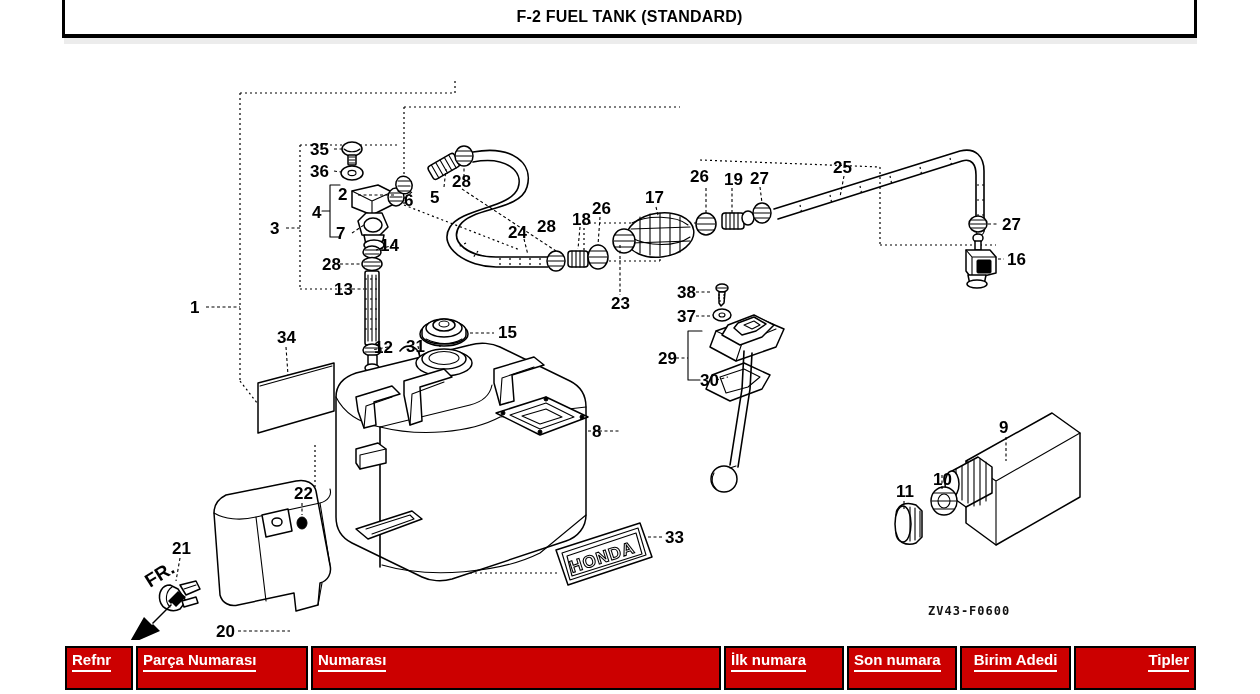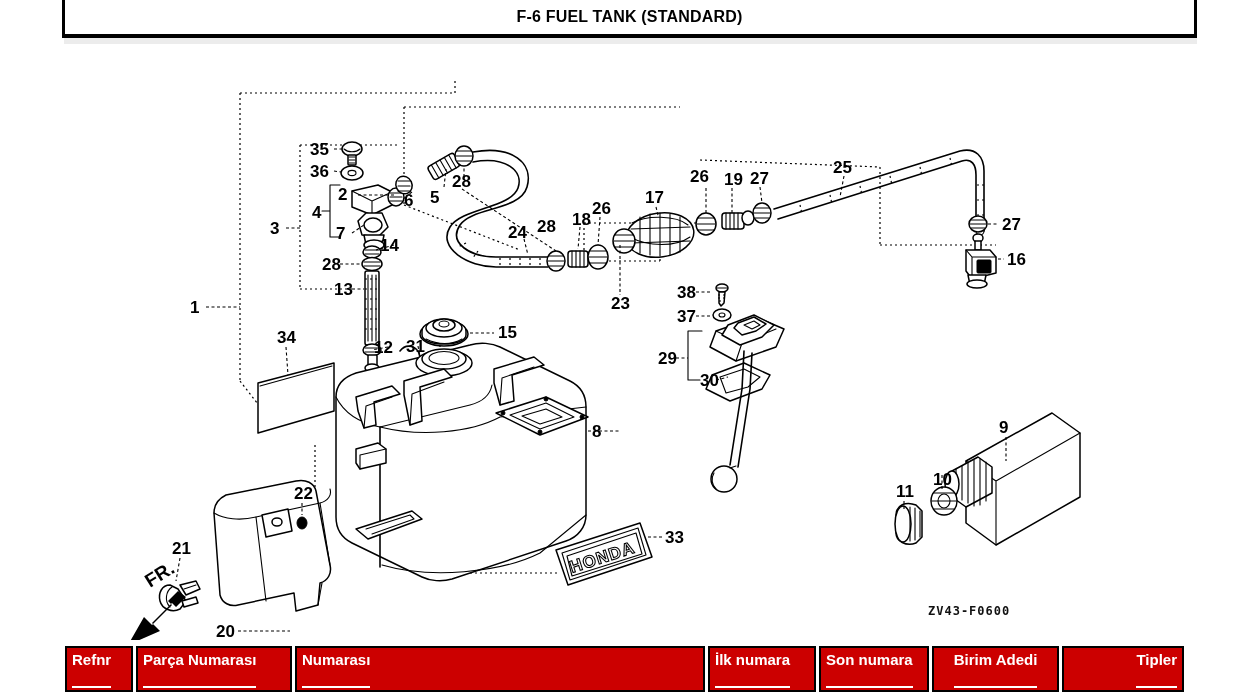--- a/index.html
+++ b/index.html
@@ -67,35 +67,35 @@
     padding:3px 5px 2px 5px;
     vertical-align:top;
     height:44px;
     box-sizing:border-box;
     overflow:hidden;
   }
   th .u{
     display:inline-block;
     border-bottom:2px solid #ffffff;
     line-height:1.18;
-    padding-bottom:17px;
+    padding-bottom:1px;
   }
   .al-l{text-align:left;}
   .al-c{text-align:center;}
   .al-r{text-align:right;}
 </style>
 </head>
 <body>
 
 <div class="page">
 
   <div class="header-band">
     <div class="header-shadow"></div>
     <div class="header-box">
-      <div class="header-title">F-6 FUEL TANK (STANDARD)</div>
+      <div class="header-title">F-2 FUEL TANK (STANDARD)</div>
     </div>
   </div>
 
   <div class="diagram">
     <svg width="1260" height="595" viewBox="0 0 1260 595" xmlns="http://www.w3.org/2000/svg">
       <defs>
         <style>
           .ln{fill:none;stroke:#000;stroke-width:1.6;stroke-linecap:round;stroke-linejoin:round;}
           .lnt{fill:none;stroke:#000;stroke-width:1.1;stroke-linecap:round;stroke-linejoin:round;}
           .lnh{fill:none;stroke:#000;stroke-width:2.3;stroke-linecap:round;stroke-linejoin:round;}
@@ -511,24 +511,24 @@
     </svg>
 
     <div class="code-label">ZV43-F0600</div>
   </div>
 
   <div class="table-wrap">
     <table class="parts">
       <thead>
         <tr>
           <th class="al-l" style="width:68px"><span class="u">Refnr</span></th>
-          <th class="al-l" style="width:156px"><span class="u">Parça Numarası</span></th>
+          <th class="al-l" style="width:172px"><span class="u">Parça Numarası</span></th>
           <th class="al-l" style="width:410px"><span class="u">Numarası</span></th>
-          <th class="al-l" style="width:108px"><span class="u">İlk numara</span></th>
+          <th class="al-l" style="width:120px"><span class="u">İlk numara</span></th>
           <th class="al-l" style="width:110px"><span class="u">Son numara</span></th>
-          <th class="al-c" style="width:127px"><span class="u">Birim Adedi</span></th>
+          <th class="al-c" style="width:111px"><span class="u">Birim Adedi</span></th>
           <th class="al-r" style="width:122px"><span class="u">Tipler</span></th>
         </tr>
       </thead>
     </table>
   </div>
 
 </div>
 
 </body></html>

